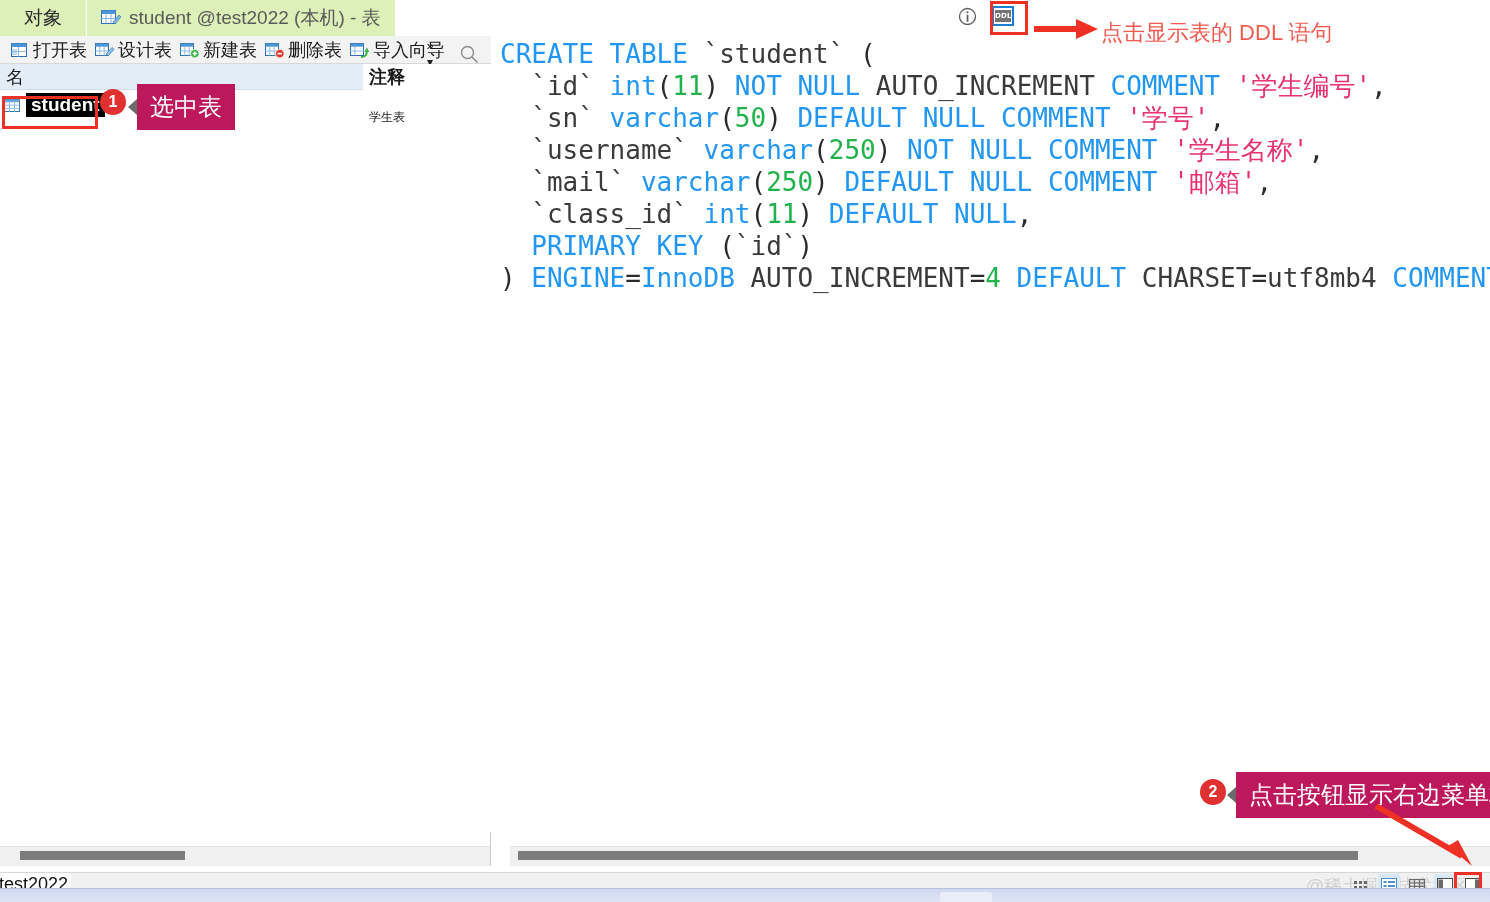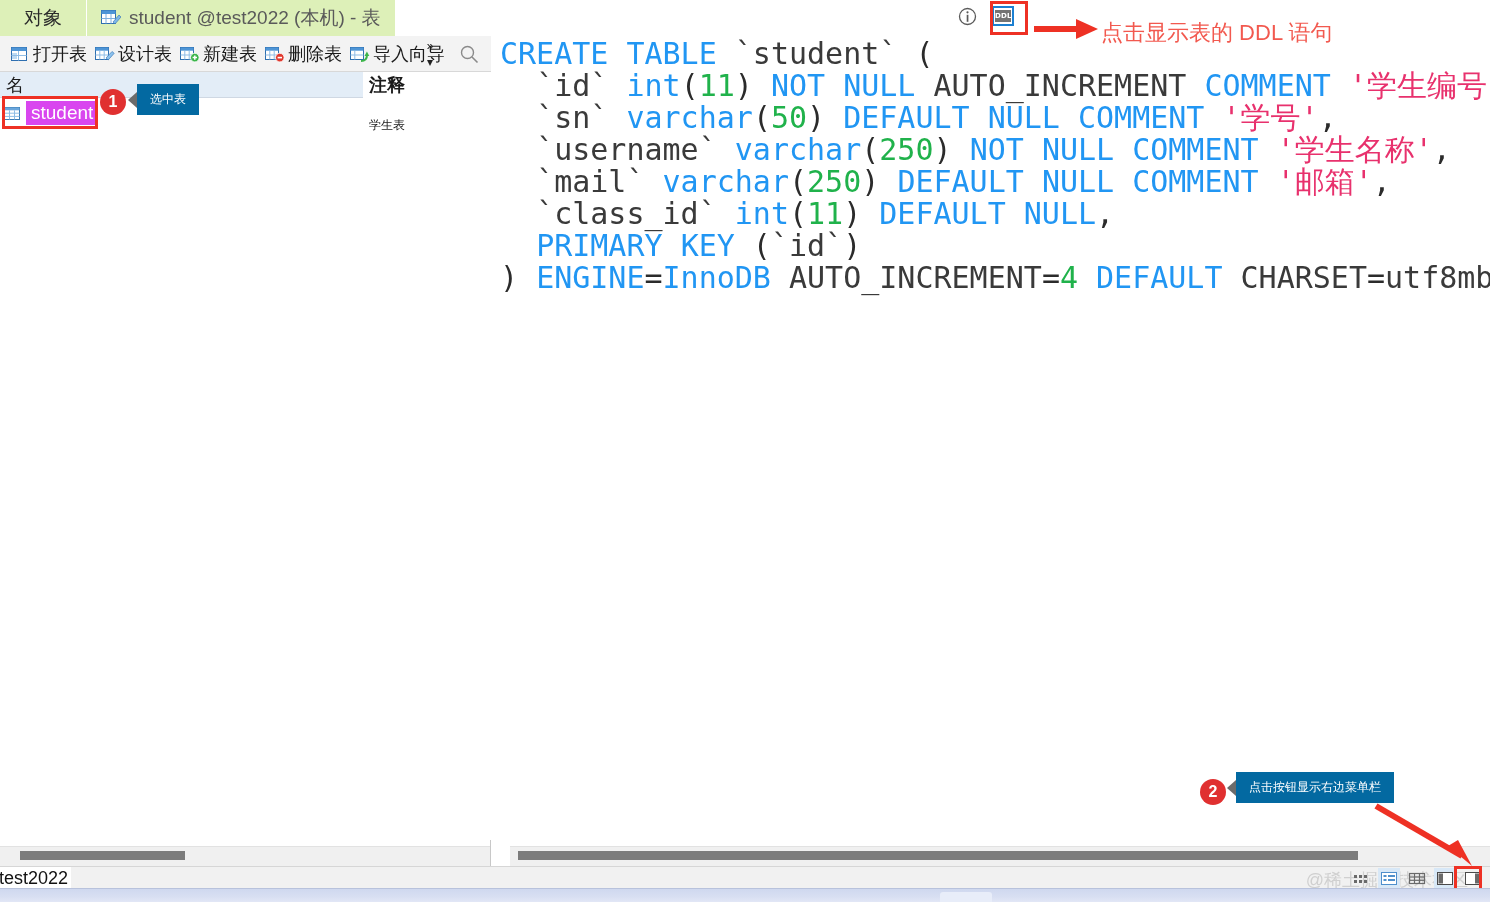--- a/index.html
+++ b/index.html
@@ -52,21 +52,21 @@
 
   
   .left-pane {
     position: absolute; left: 0; top: 36px;
     width: 491px; height: 830px;
     background: #ffffff;
     border-right: 1px solid #c8c8c8;
   }
   .toolbar {
     position: relative;
-    height: 36px; width: 491px;
+    height: 28px; width: 491px;
     background: #f3f3f3;
     border-bottom: 1px solid #d8d8d8;
     display: flex; align-items: center;
     padding-left: 6px;
   }
   .tb-btn {
     display: flex; align-items: center;
     height: 30px;
     padding: 0 4px;
     font-size: 18px;
@@ -106,23 +106,24 @@
 
   .grid-body { position: relative; width: 491px; height: 742px; background: #fff; }
   .row { position: absolute; left: 0; top: 0; width: 491px; height: 30px; }
   .row-name {
     position: absolute; left: 4px; top: 2px;
     height: 26px;
     display: flex; align-items: center;
   }
   .row-name .ic { width: 19px; height: 17px; margin-right: 3px; flex: none; position: relative; }
   .row-name .sel {
-    background: #d946ef; color: #ffffff;
+    background: #000000; color: #ffffff;
     font-size: 19px; padding: 1px 5px 2px 5px;
     line-height: 1.15;
+    font-weight: bold;
   }
   .row-comment {
     position: absolute; left: 369px; top: 19px;
     font-size: 12px; color: #1a1a1a;
   }
 
   
   .hscroll-left {
     position: absolute; left: 0; bottom: 0;
     width: 490px; height: 20px;
@@ -173,21 +174,21 @@
     position: absolute; left: 990px; top: 1px;
     width: 38px; height: 34px;
     border: 3px solid #ee3124;
   }
 
   
   .code {
     position: absolute; left: 8px; top: 2px;
     width: 990px;
     font-family: "DejaVu Sans Mono", "Liberation Mono", monospace;
-    font-size: 30px;
+    font-size: 26px;
     line-height: 32px;
     white-space: pre;
     color: #2b2b2b;
   }
   .k   { color: #2196f3; }
   .num { color: #20b24b; }
   .str { color: #e8316d; margin-top: 40px; }
   .id  { color: #3a3a3a; }
   .pl  { color: #2b2b2b; }
 
@@ -199,21 +200,21 @@
   }
   .hscroll-right .thumb {
     position: absolute; left: 8px; top: 4px;
     width: 840px; height: 9px;
     background: #7c7c7c;
   }
 
   
   .statusbar {
     position: absolute; left: 0; bottom: 14px;
-    width: 1490px; height: 22px;
+    width: 1490px; height: 16px;
     background: #f1f1f1;
     border-top: 1px solid #d6d6d6;
     display: flex; align-items: center;
   }
   .sb-text {
     position: absolute; left: -4px; top: 0; height: 22px;
     display: flex; align-items: center;
     font-size: 18px; color: #111;
     background: #ffffff;
     padding: 0 3px;
@@ -264,23 +265,23 @@
     background: #e03030;
     color: #ffffff;
     font-size: 16px; font-weight: bold;
     display: flex; align-items: center; justify-content: center;
   }
   .badge-1 { left: 100px; top: 89px; }
   .badge-2 { left: 1200px; top: 779px; }
 
   .tip {
     position: absolute;
-    background: #0369a1;
+    background: #be185d;
     color: #ffffff;
-    font-size: 12px;
+    font-size: 24px;
     padding: 7px 13px;
     white-space: nowrap;
   }
   .tip::before {
     content: "";
     position: absolute;
     left: -9px; top: 50%;
     margin-top: -8px;
     border-top: 8px solid transparent;
     border-bottom: 8px solid transparent;

